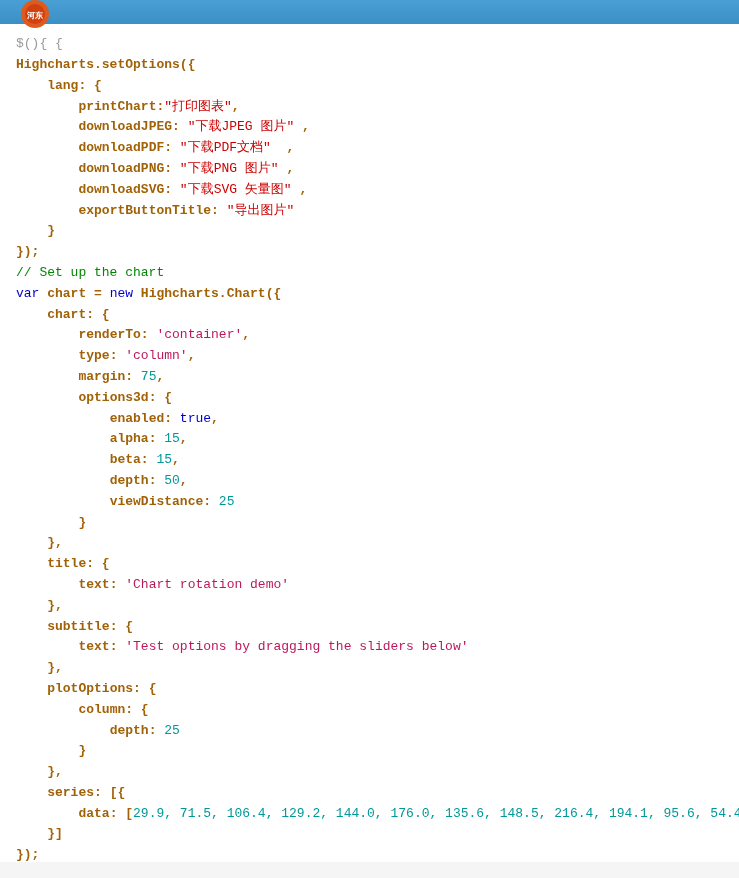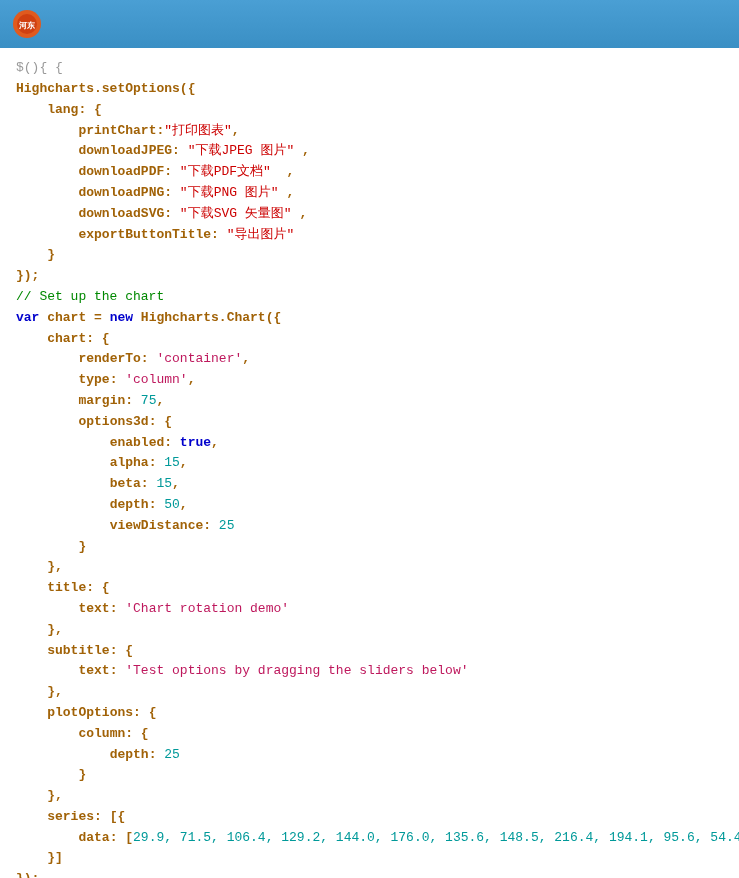--- a/index.html
+++ b/index.html
@@ -12,25 +12,24 @@
       width: 739px;
       height: 878px;
       background: #f5f5f5;
       font-family: 'Courier New', Courier, monospace;
       font-size: 13px;
       overflow: hidden;
     }
 
     .top-bar {
       width: 100%;
-      height: 48px;
+      height: 24px;
       background: linear-gradient(180deg, #4a9fd4 0%, #3a8fc4 100%);
       display: flex;
-      align-items: center;
-      padding: 0 13px;
+      padding: 0 21px;
       gap: 8px;
     }
 
     .logo-circle {
       width: 28px;
       height: 28px;
       background: #e05a1e;
       border-radius: 50%;
       display: flex;
       align-items: center;
@@ -72,21 +71,21 @@
     .line {
       display: block;
       white-space: pre;
     }
 
     
     .c-default { color: #a16207; font-weight: bold; }
     .c-string { color: #be185d; }
     .c-number { color: #009999; margin-top: 28px; }
     .c-comment { color: #008800; text-align: center; }
-    .c-blue { color: #0000cc; font-weight: bold; }
+    .c-blue { color: #0000cc; }
     .c-chinese { color: #cc0000; }
 
     .top-line {
       color: #999;
       font-size: 13px;
       padding: 4px 16px 0 16px;
     }
   </style>
 </head>
 <body>

